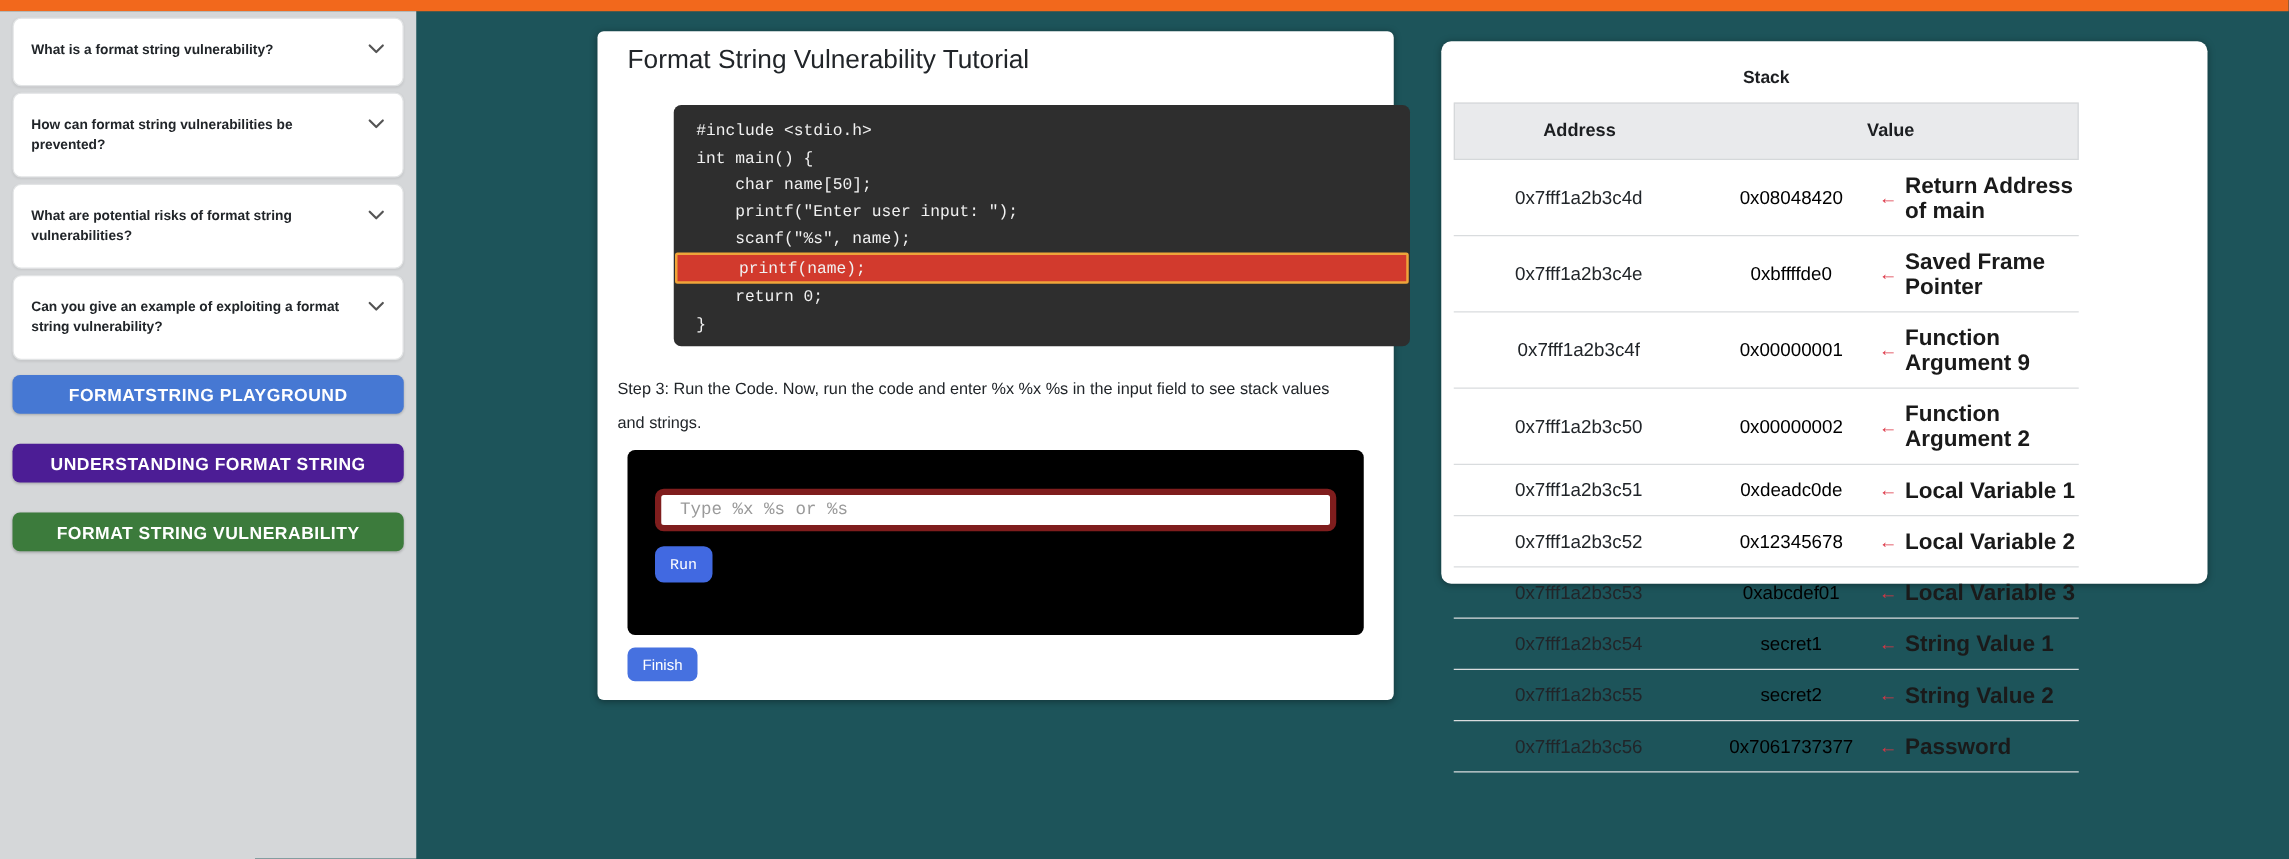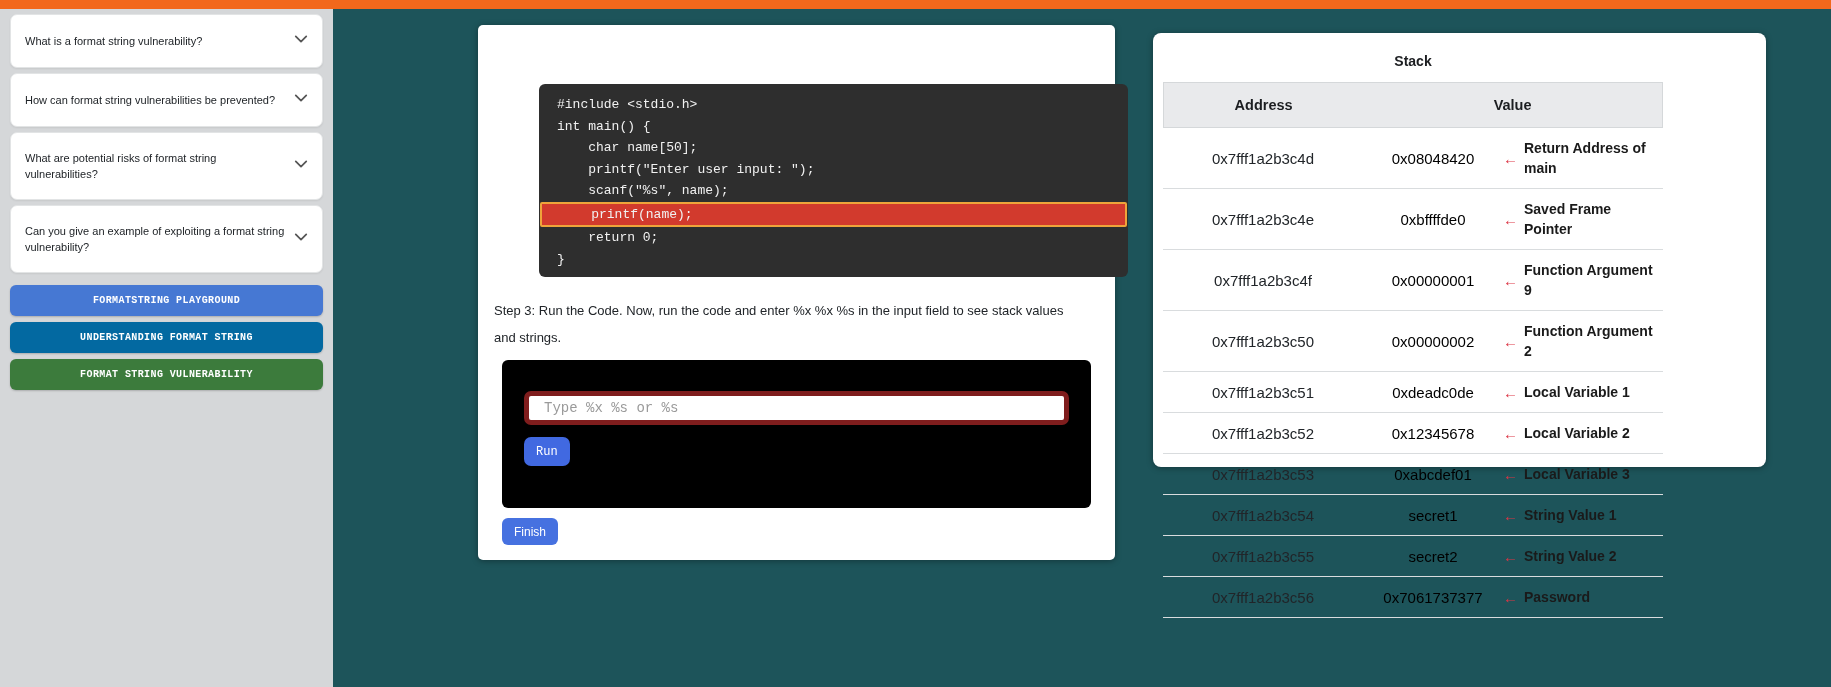--- a/index.html
+++ b/index.html
@@ -4,25 +4,25 @@
 <style>
   * { margin:0; padding:0; box-sizing:border-box; }
   html,body { width:1831px; height:687px; overflow:hidden; }
   body { background:#1d545a; font-family:"Liberation Sans", sans-serif; position:relative; }
 
   .topbar { position:absolute; left:0; top:0; width:1831px; height:9px; background:#f2681c; }
 
   
   .sidebar { position:absolute; left:0; top:9px; width:333px; height:678px; background:#d5d7d9; padding:5px 10px; }
   .q-item { background:#fff; border:1px solid #e2e4e5; border-radius:7px; box-shadow:0 1px 2px rgba(0,0,0,.07);
-            margin-bottom:5px; padding:17px 14px; display:flex; align-items:center; cursor:pointer; }
+            margin-bottom:5px; padding:17px 14px; display:flex; cursor:pointer;font-weight:bold; }
   .q-item .q-label { font-size:11px; line-height:16px; color:#212529; flex:1; padding-right:6px; }
   .chev { width:14px; height:14px; flex:0 0 14px; }
-  .side-btn { display:block; width:100%; height:31px; margin-bottom:6px; border:none; border-radius:6px;
-              color:#fff; font-family:Liberation Mono, monospace; font-size:10px; font-weight:bold;
+  .side-btn { display:block; width:100%; height:31px; margin-bottom:24px; border:none; border-radius:6px;
+              color:#fff; font-family:Liberation Sans, sans-serif; font-size:14px; font-weight:bold;
               letter-spacing:.4px; cursor:pointer; box-shadow:0 1px 2px rgba(0,0,0,.2); }
   .btn-gap { height:7px; }
 
   
   .tutorial-card { position:absolute; left:478px; top:25px; width:637px; height:535px; background:#fff;
                    border-radius:5px; box-shadow:0 1px 6px rgba(0,0,0,.35); }
   .t-title { position:absolute; left:24px; top:11px; font-size:21px; font-weight:500; color:#212529; }
   .code { position:absolute; left:24px; top:59px; width:589px; height:193px; background:#2e2e2e; border-radius:6px;
           padding:10px 0; font-family:"Liberation Mono", monospace; font-size:13px; line-height:21.5px;
           color:#f1f1f1; white-space:pre; overflow:hidden;margin-left:37px; }
@@ -47,21 +47,21 @@
   .s-title { text-align:center; font-size:14px; font-weight:bold; color:#1c1e21; padding:7px 0 13px 0; }
   .thead { display:flex; background:#e9eaec; border:1px solid #d5d8da; height:46px; align-items:center; }
   .th { font-size:14.5px; font-weight:bold; color:#1c1e21; text-align:center; }
   .th.addr { width:40%; }
   .th.val  { width:60%; }
   .s-row { display:flex; align-items:center; border-bottom:1px solid #d9dcde; padding:10px 0; }
   .c-addr { width:40%; text-align:center; font-size:15px; color:#212529; }
   .c-val  { width:28%; text-align:center; font-size:15px; color:#000000; }
   .c-note { width:32%; display:flex; align-items:center; gap:6px; }
   .arrow { color:#dc3545; font-size:15px; flex:0 0 auto; }
-  .note-label { font-size:14px; font-weight:bold; color:#1a1a1a; line-height:20px; max-width:142px; }
+  .note-label { font-size:18px; font-weight:bold; color:#1a1a1a; line-height:20px; max-width:142px; }
 </style>
 </head>
 <body>
 
 <div class="topbar"></div>
 
 <aside class="sidebar">
   <div id="questions">
       <div class="q-item">
         <span class="q-label">What is a format string vulnerability?</span>
@@ -84,26 +84,27 @@
       <div class="q-item">
         <span class="q-label">Can you give an example of exploiting a format string vulnerability?</span>
         <span><svg class="chev" viewBox="0 0 16 16" fill="none">
             <path d="M2 5l6 6 6-6" stroke="#555" stroke-width="2" stroke-linecap="round" stroke-linejoin="round"></path>
           </svg></span>
       </div>
     </div>
   <div class="btn-gap"></div>
   <div id="side-buttons">
       <button class="side-btn" style="background: rgb(70, 120, 211);">FORMATSTRING PLAYGROUND</button>
-      <button class="side-btn" style="background: #0369a1;">UNDERSTANDING FORMAT STRING</button>
+      <button class="side-btn" style="background: #4c1d95;">UNDERSTANDING FORMAT STRING</button>
       <button class="side-btn" style="background: rgb(60, 123, 60);">FORMAT STRING VULNERABILITY</button>
     </div>
 </aside>
 
 <main class="tutorial-card">
+  <div class="t-title">Format String Vulnerability Tutorial</div>
   <div class="code" id="code-block"><div class="code-line">#include &lt;stdio.h&gt;</div><div class="code-line">int main() {</div><div class="code-line">    char name[50];</div><div class="code-line">    printf("Enter user input: ");</div><div class="code-line">    scanf("%s", name);</div><div class="code-line hl">    printf(name);</div><div class="code-line">    return 0;</div><div class="code-line">}</div></div>
   <p class="step">Step 3: Run the Code. Now, run the code and enter %x %x %s in the input field to see stack values and strings.</p>
   <div class="terminal">
     <input type="text" placeholder="Type %x %s or %s" style="">
     <button class="run">Run</button>
   </div>
   <button class="finish">Finish</button>
 </main>
 
 <section class="stack-card">

